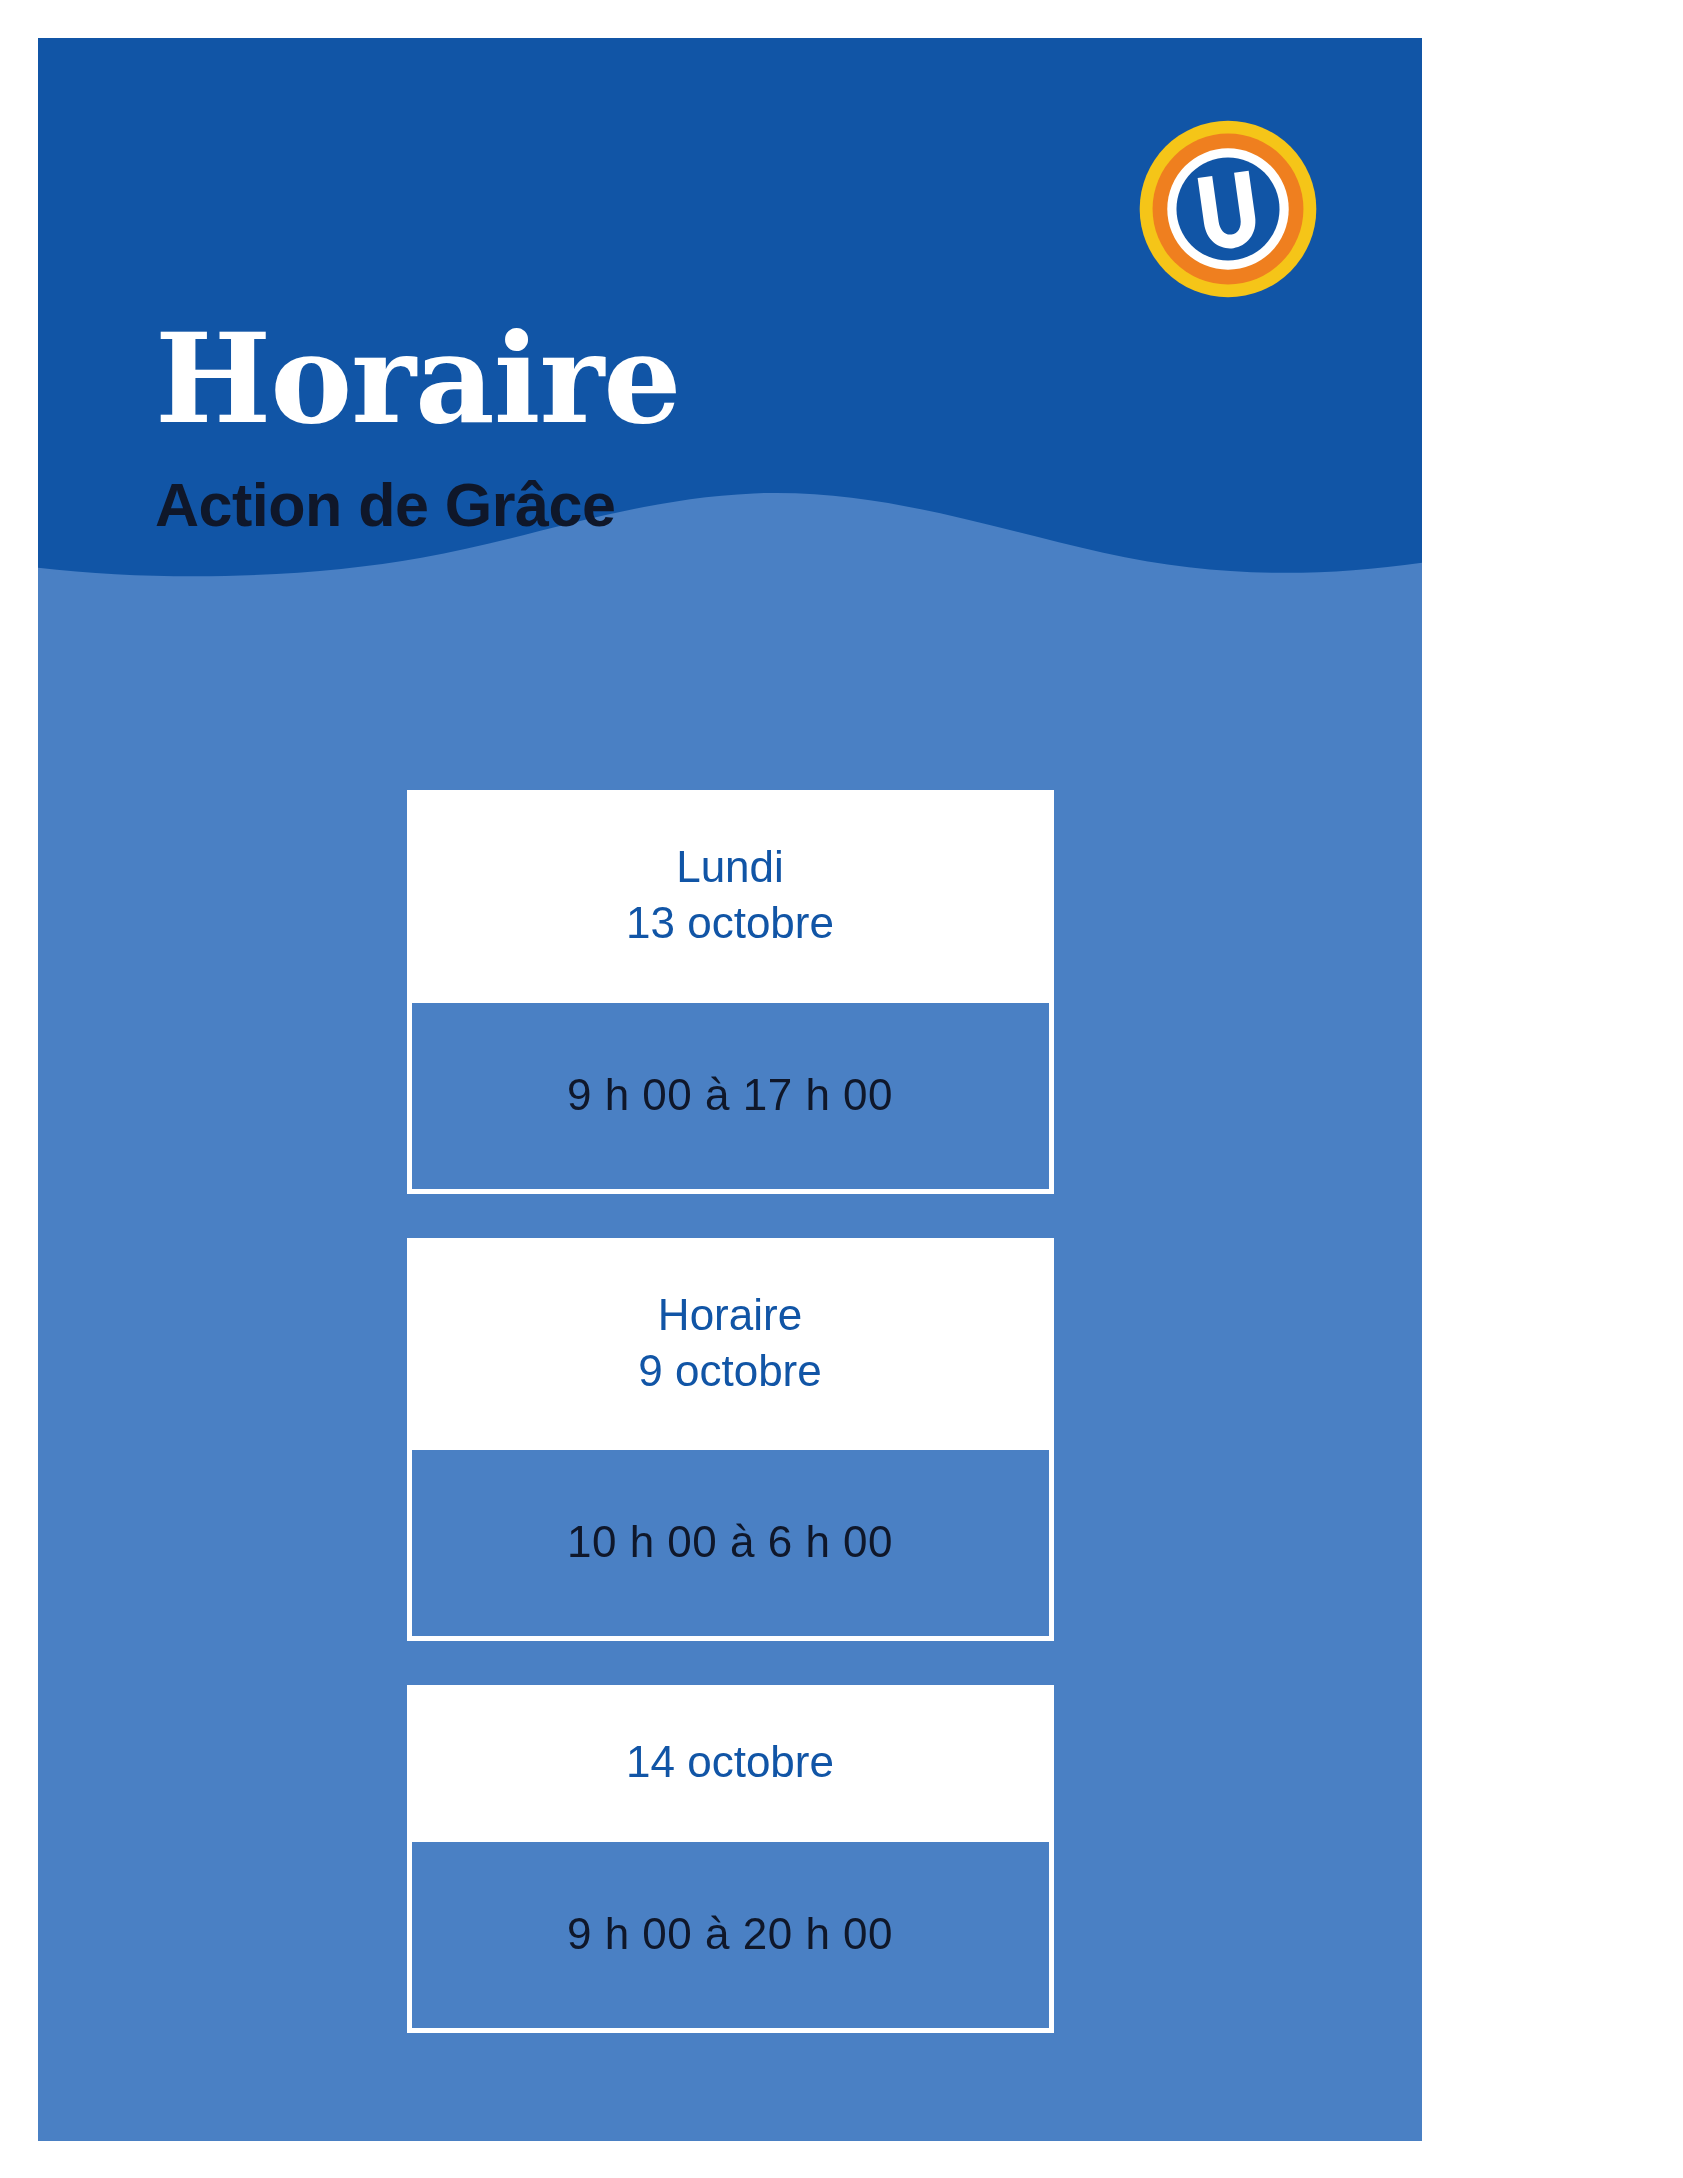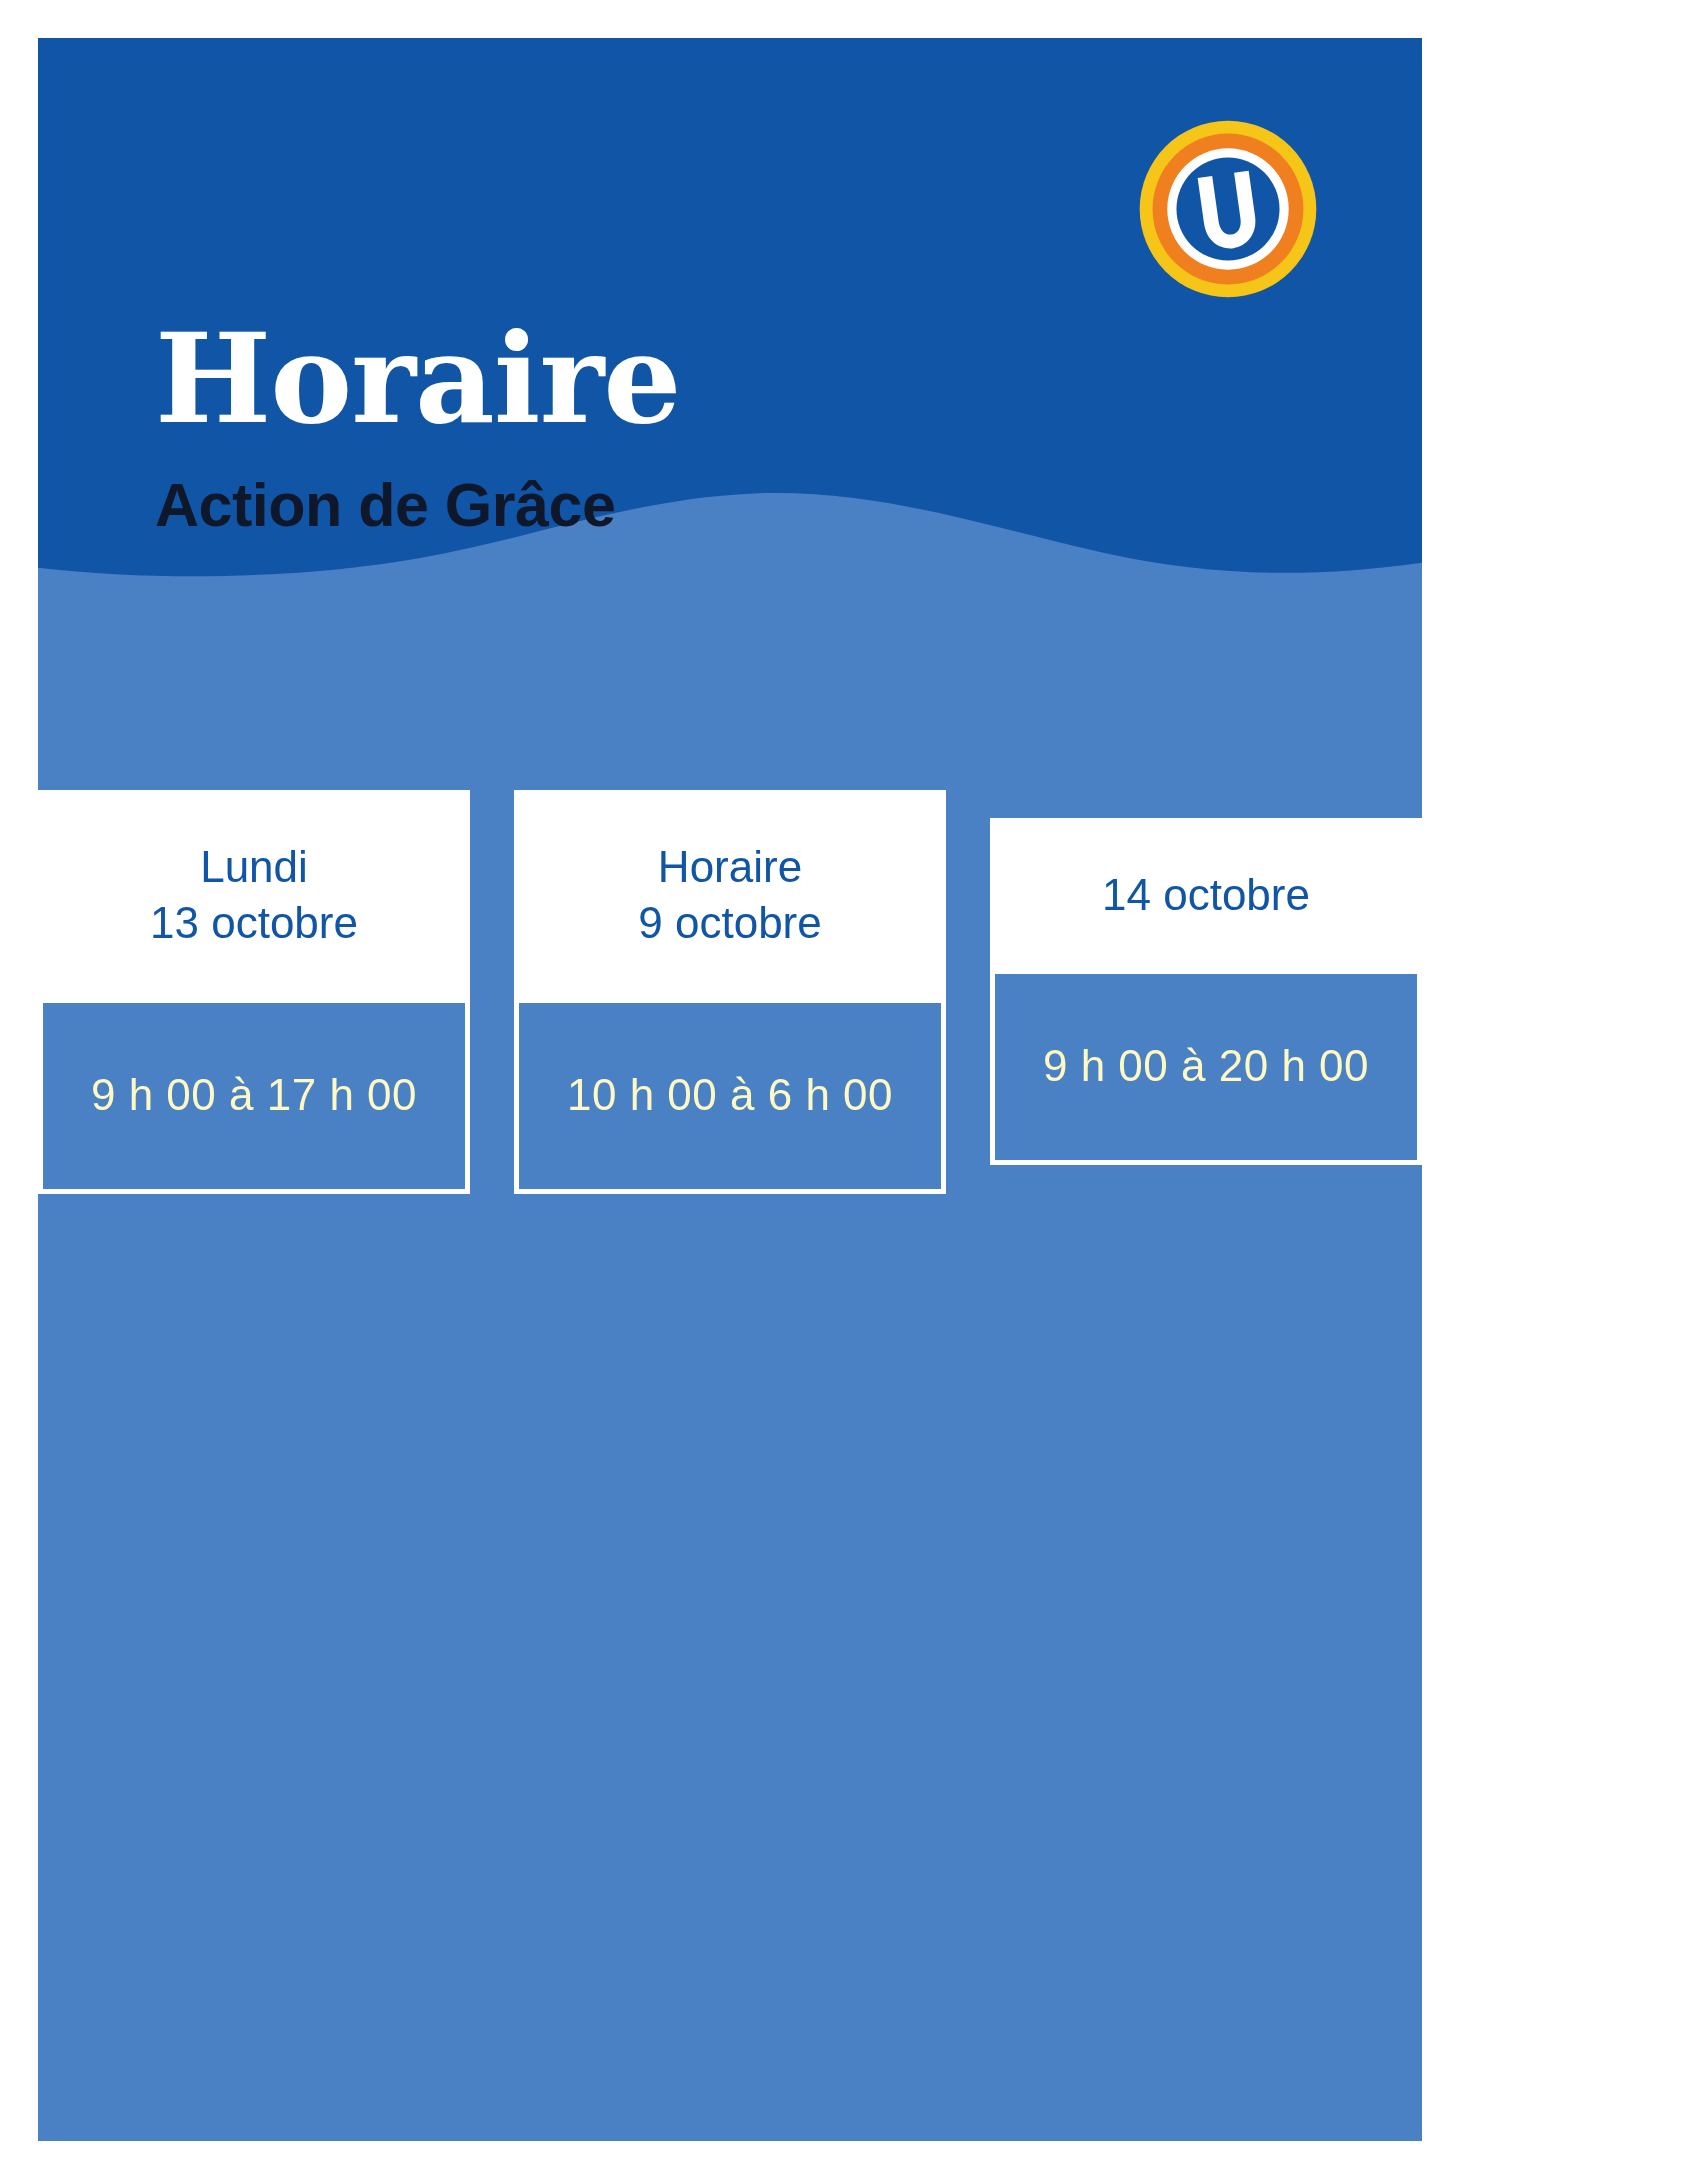--- a/index.html
+++ b/index.html
@@ -74,20 +74,21 @@
   }
   .logo svg { display: block; width: 100%; height: 100%; }
 
   
   .cards {
     position: absolute;
     left: 0;
     top: 752px;
     width: 100%;
     display: flex;
+    flex-direction: column;
     align-items: center;
     gap: 44px;
   }
   .card {
     width: 647px;
     border: 5px solid #ffffff;
     box-sizing: border-box;
     background: #4a80c4;
   }
   .card-day {
@@ -96,21 +97,21 @@
     text-align: center;
     padding: 44px 20px 46px 20px;
     font-size: 44px;
     line-height: 1.28;
     font-weight: normal;
   }
   .card-day .dayname { display: block; }
   .card-day .daydate { display: block; }
   .card-hours {
     border-top: 5px solid #ffffff;
-    color: #fef9c3;
+    color: #0f172a;
     text-align: center;
     font-size: 44px;
     padding: 67px 20px 69px 20px;
     letter-spacing: 0.5px;
   }
 </style>
 </head>
 <body>
 
 <div class="poster">

